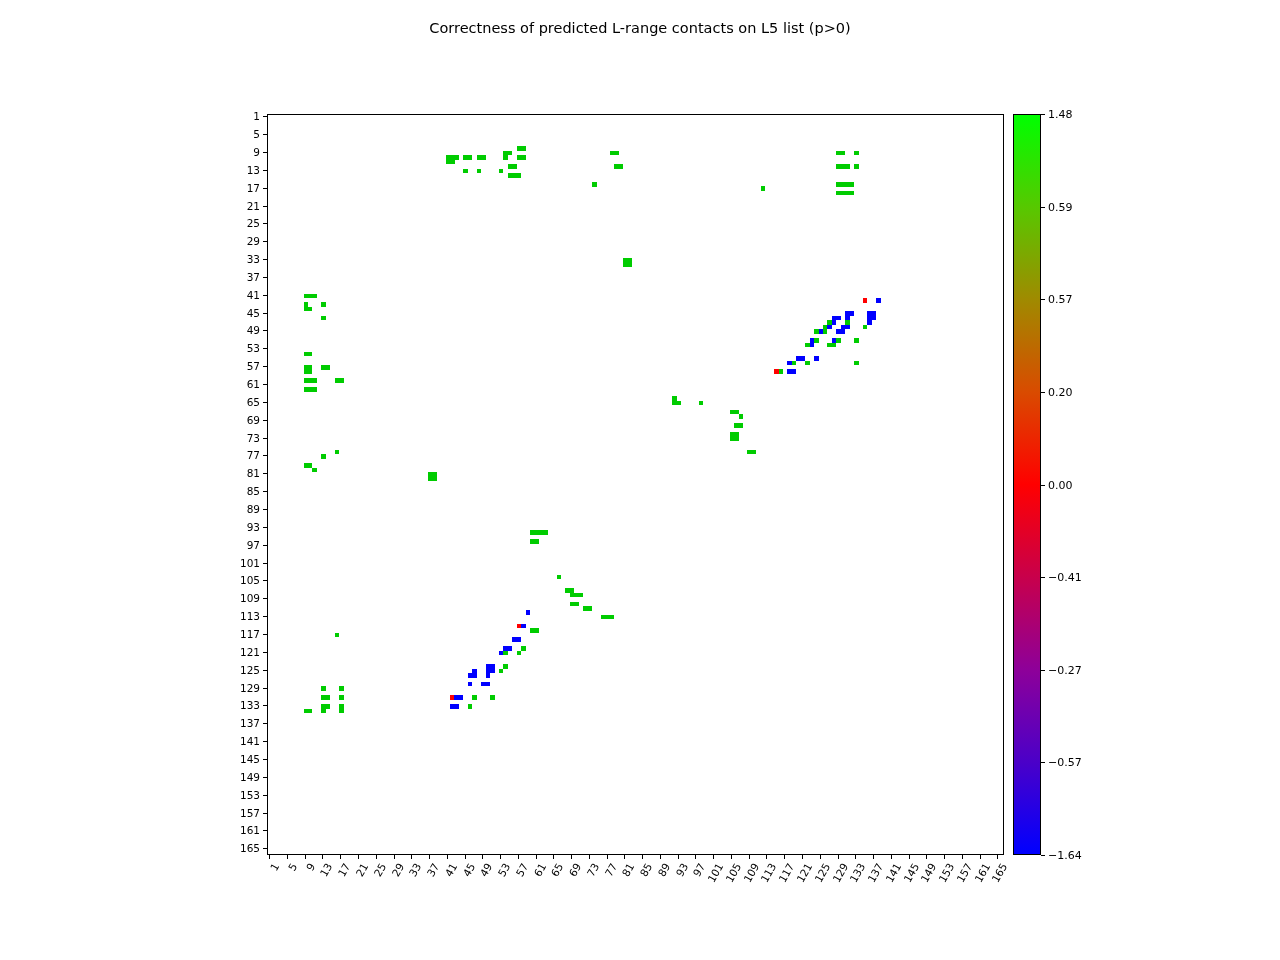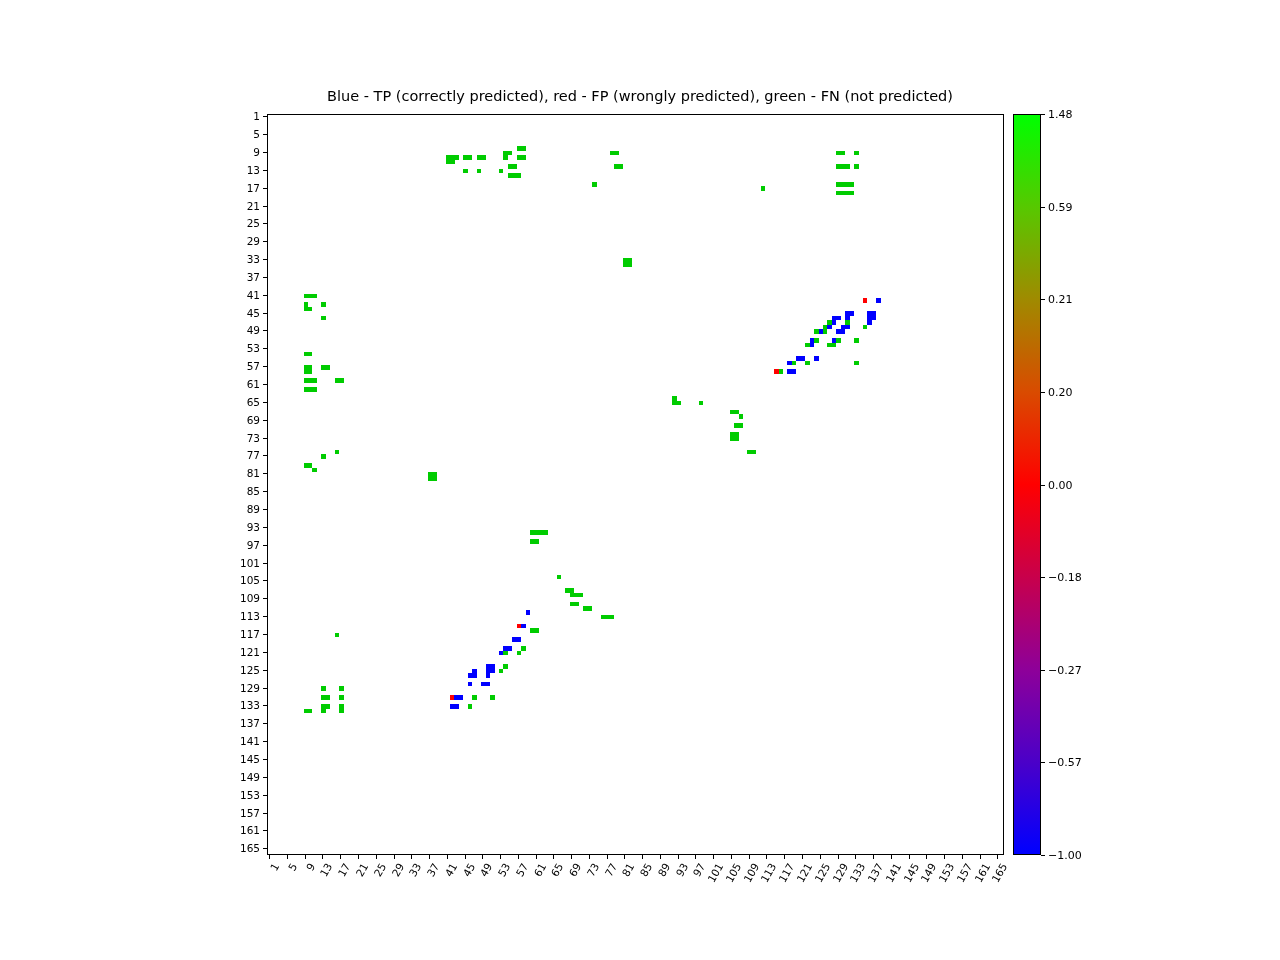--- a/index.html
+++ b/index.html
@@ -127,23 +127,23 @@
     height: 1px;
     background: #000;
   }
 </style>
 </head>
 <body>
 
 <div id="page">
 
   <div class="title-block">
+    <div>Correctness of predicted L-range contacts on L5 list (p&gt;0)</div>
   </div>
 
-  <div class="subtitle-block">Blue - TP (correctly predicted), red - FP (wrongly predicted), green - FN (not predicted)</div>
 
   <div id="plot">
     <div id="cells">
         <div class="cell" style="left: 177.59px; top: 40.1747px; width: 4.52855px; height: 4.55313px; background: rgb(0, 204, 0);"></div>
         <div class="cell" style="left: 182.03px; top: 40.1747px; width: 4.52855px; height: 4.55313px; background: rgb(0, 204, 0);"></div>
         <div class="cell" style="left: 186.47px; top: 40.1747px; width: 4.52855px; height: 4.55313px; background: rgb(0, 204, 0);"></div>
         <div class="cell" style="left: 177.59px; top: 44.6386px; width: 4.52855px; height: 4.55313px; background: rgb(0, 204, 0);"></div>
         <div class="cell" style="left: 182.03px; top: 44.6386px; width: 4.52855px; height: 4.55313px; background: rgb(0, 204, 0);"></div>
         <div class="cell" style="left: 195.349px; top: 40.1747px; width: 4.52855px; height: 4.55313px; background: rgb(0, 204, 0);"></div>
         <div class="cell" style="left: 199.789px; top: 40.1747px; width: 4.52855px; height: 4.55313px; background: rgb(0, 204, 0);"></div>
@@ -519,33 +519,33 @@
       <div class="xtick-label" style="left: 921.822px; top: 861px; width: 42px;">157</div>
       <div class="xtick-mark" style="left: 961.822px; top: 855px;"></div>
       <div class="xtick-label" style="left: 939.581px; top: 861px; width: 42px;">161</div>
       <div class="xtick-mark" style="left: 979.581px; top: 855px;"></div>
       <div class="xtick-label" style="left: 957.34px; top: 861px; width: 42px;">165</div>
       <div class="xtick-mark" style="left: 997.34px; top: 855px;"></div>
     </div>
 
   <div id="colorbar"></div>
   <div id="cbticks">
-      <div class="cbtick-label" style="top: 855px;">−1.00</div>
+      <div class="cbtick-label" style="top: 855px;">−1.64</div>
       <div class="cbtick-mark" style="top: 855px;"></div>
       <div class="cbtick-label" style="top: 762.375px;">−0.57</div>
       <div class="cbtick-mark" style="top: 762.375px;"></div>
       <div class="cbtick-label" style="top: 669.75px;">−0.27</div>
       <div class="cbtick-mark" style="top: 669.75px;"></div>
-      <div class="cbtick-label" style="top: 577.125px;">−0.18</div>
+      <div class="cbtick-label" style="top: 577.125px;">−0.41</div>
       <div class="cbtick-mark" style="top: 577.125px;"></div>
       <div class="cbtick-label" style="top: 484.5px;">0.00</div>
       <div class="cbtick-mark" style="top: 484.5px;"></div>
       <div class="cbtick-label" style="top: 391.875px;">0.20</div>
       <div class="cbtick-mark" style="top: 391.875px;"></div>
-      <div class="cbtick-label" style="top: 299.25px;">0.21</div>
+      <div class="cbtick-label" style="top: 299.25px;">0.57</div>
       <div class="cbtick-mark" style="top: 299.25px;"></div>
       <div class="cbtick-label" style="top: 206.625px;">0.59</div>
       <div class="cbtick-mark" style="top: 206.625px;"></div>
       <div class="cbtick-label" style="top: 114px;">1.48</div>
       <div class="cbtick-mark" style="top: 114px;"></div>
     </div>
 
 </div>
 
 </body></html>

